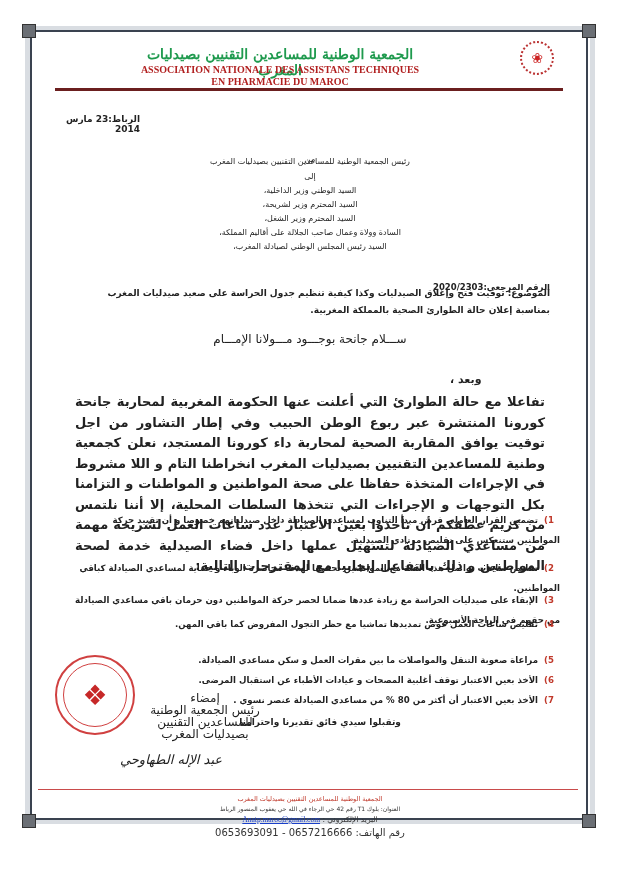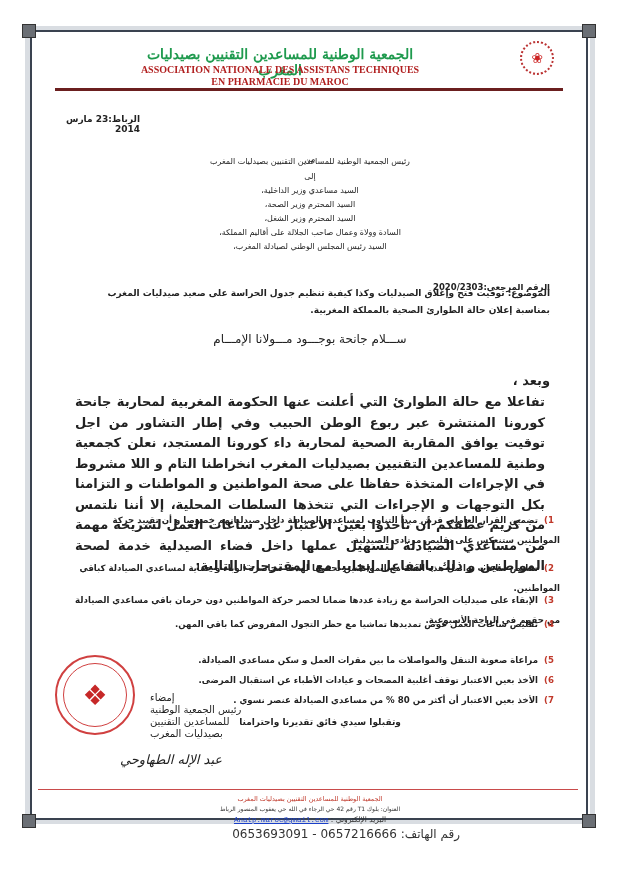--- a/index.html
+++ b/index.html
@@ -13,37 +13,37 @@
   .hdr-rule { position:absolute; left:55px; top:88px; width:508px; height:3px; background:#6b1f1f; }
   .logo { position:absolute; left:520px; top:41px; width:34px; height:34px; border-radius:50%; border:2px dotted #b33; box-sizing:border-box; display:flex; align-items:center; justify-content:center; color:#c22; font-size:14px; }
   .rtl { direction:rtl; font-family:"DejaVu Sans", sans-serif; color:#222; }
   .date { position:absolute; top:114px; left:50px; width:90px; font-size:9px; font-weight:bold; text-align:right; }
   .center-block { position:absolute; left:150px; width:320px; text-align:center; font-size:8px; }
   .line { position:absolute; left:0; width:100%; }
   .u { }
   .ref { position:absolute; top:260px; left:350px; width:200px; text-align:right; font-size:8.5px; font-weight:bold;margin-top:22px; }
   .subject { position:absolute; top:285px; left:80px; width:470px; text-align:right; font-size:9px; font-weight:bold; line-height:17px; }
   .salam { position:absolute; top:332px; left:180px; width:260px; text-align:center; font-size:12px; }
-  .baad { position:absolute; top:373px; left:450px; width:100px; text-align:right; font-size:13px; font-weight:bold; }
+  .baad { position:absolute; top:373px; left:450px; width:100px; text-align:left; font-size:11px; font-weight:bold; }
   .body-p { position:absolute; top:392px; left:75px; width:470px; text-align:justify; font-size:13px; font-weight:bold; line-height:20.5px; }
   .list { position:absolute; top:510px; left:75px; width:485px; font-size:8.6px; font-weight:bold; }
   .li { position:absolute; left:0; width:100%; text-align:right; line-height:20px; }
   .num { color:#c0392b; display:inline-block; width:22px; text-align:center; }
   .closing { position:absolute; top:717px; left:230px; width:180px; text-align:center; font-size:9px; font-weight:bold; }
-  .sig { position:absolute; top:692px; left:150px; width:110px; text-align:left; font-size:10px; line-height:12px; }
+  .sig { position:absolute; top:692px; left:150px; width:110px; text-align:center; font-size:12px; line-height:12px; }
   .stamp { position:absolute; left:55px; top:655px; width:80px; height:80px; border-radius:50%; border:2px solid #d04040; box-sizing:border-box; color:#c62828; display:flex; align-items:center; justify-content:center; font-size:28px; }
   .stamp:after { content:""; position:absolute; inset:6px; border-radius:50%; border:1px solid #d04040; }
   .handsig { position:absolute; left:120px; top:752px; font-size:13px; font-style:italic; color:#222; font-family:"DejaVu Serif", serif; }
   .foot-rule { position:absolute; left:38px; top:789px; width:540px; height:1px; background:#c94b4b; }
   .foot { position:absolute; left:160px; width:300px; text-align:center; direction:rtl; }
   .f1 { top:795px; color:#c0392b; font-size:6.5px; }
   .f2 { top:805px; font-size:6px; color:#333; }
   .f3 { top:815px; font-size:7.5px; color:#333; }
-  .f4 { top:827px; font-size:12px; color:#333;text-align:right; }
-  .email { color:#1a3fc9; text-decoration:underline; font-family:Liberation Mono, monospace; }
+  .f4 { top:827px; font-size:10px; color:#333; }
+  .email { color:#1a3fc9; text-decoration:underline; font-family:Liberation Serif, serif; }
 </style>
 </head>
 <body>
 
 <div class="frame-outer"></div>
 <div class="frame"></div>
 <div class="corner c-tl"></div>
 <div class="corner c-tr"></div>
 <div class="corner c-bl"></div>
 <div class="corner c-br"></div>
@@ -55,22 +55,22 @@
 </div>
 <div class="logo">❀</div>
 <div class="hdr-rule"></div>
 
 <div class="date rtl">الرباط:23 مارس 2014</div>
 
 <div class="center-block rtl" style="top:143px;">
   <div class="line" style="top:12px">من</div>
   <div class="line u" style="top:14px">رئيس الجمعية الوطنية للمساعدين التقنيين بصيدليات المغرب</div>
   <div class="line" style="top:29px">إلى</div>
-  <div class="line u" style="top:43px">السيد مساعدي وزير الداخلية،</div>
-  <div class="line u" style="top:57px">السيد المحترم وزير الصحة،</div>
+  <div class="line u" style="top:43px">السيد الوطني وزير الداخلية،</div>
+  <div class="line u" style="top:57px">السيد المحترم وزير لشريحة،</div>
   <div class="line u" style="top:71px">السيد المحترم وزير الشغل،</div>
   <div class="line u" style="top:85px">السادة وولاة وعمال صاحب الجلالة على أقاليم المملكة،</div>
   <div class="line u" style="top:99px">السيد رئيس المجلس الوطني لصيادلة المغرب،</div>
 </div>
 
 <div class="ref rtl u">الرقم المرجعي:2020/2303</div>
 <div class="subject rtl">الموضوع: توقيت فتح وإغلاق الصيدليات وكذا كيفية تنظيم جدول الحراسة على صعيد صيدليات المغرب بمناسبة إعلان حالة الطوارئ الصحية بالمملكة المغربية.</div>
 <div class="salam rtl">ســـلام جانحة بوجـــود مـــولانا الإمـــام</div>
 <div class="baad rtl">وبعد ،</div>
 <div class="body-p rtl">تفاعلا مع حالة الطوارئ التي أعلنت عنها الحكومة المغربية لمحاربة جانحة كورونا المنتشرة عبر ربوع الوطن الحبيب وفي إطار التشاور من اجل توقيت يوافق المقاربة الصحية لمحاربة داء كورونا المستجد، نعلن كجمعية وطنية للمساعدين التقنيين بصيدليات المغرب انخراطنا التام و اللا مشروط في الإجراءات المتخذة حفاظا على صحة المواطنين و المواطنات و التزامنا بكل التوجهات و الإجراءات التي تتخذها السلطات المحلية، إلا أننا نلتمس من كريم عطفكم أن تأخذوا بعين الاعتبار عدد ساعات العمل لشريحة مهمة من مساعدي الصيادلة لتسهيل عملها داخل فضاء الصيدلية خدمة لصحة المواطنين و ذلك بالتفاعل إيجابيا مع المقترحات التالية:</div>

